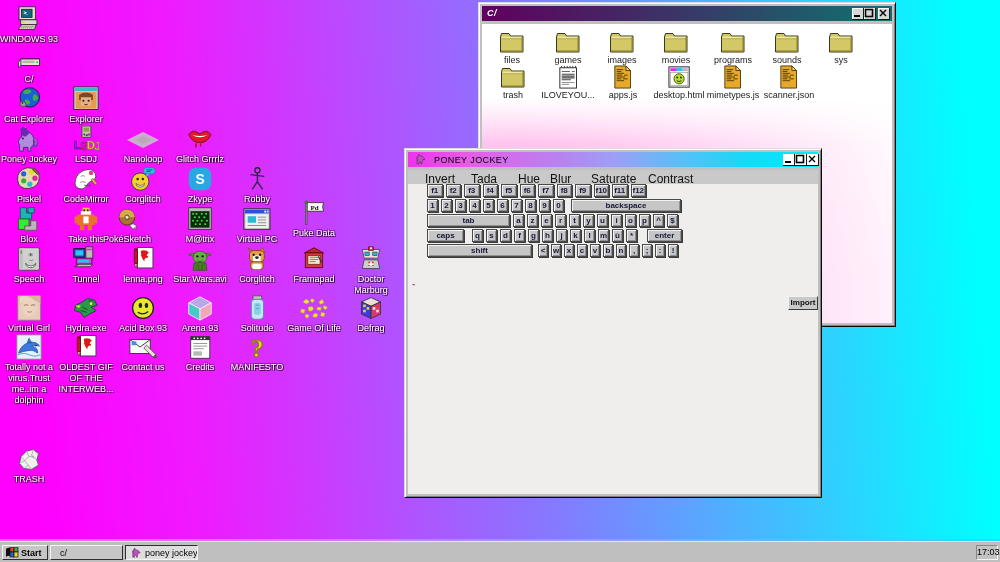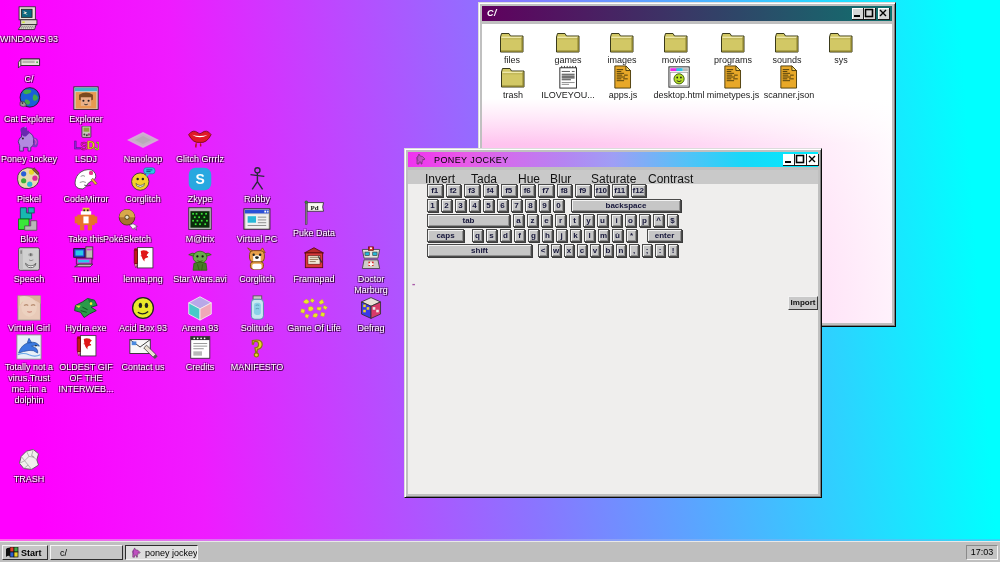--- a/index.html
+++ b/index.html
@@ -37,21 +37,21 @@
 .sinput{position:absolute;left:4px;top:126px;width:372px;height:12px;background:#cdcdcd;
 border:1px solid;border-color:#6e6e6e #f2f2f2 #f2f2f2 #6e6e6e;font-size:9px;color:#8c8c8c;line-height:12px;padding-left:3px;}
 .import{position:absolute;left:380px;top:126px;width:30px;height:14px;background:#c9c9c9;box-sizing:border-box;
 border:1px solid;border-color:#f2f2f2 #3c3c3c #3c3c3c #f2f2f2;font-size:8px;font-weight:bold;text-align:center;line-height:11px;color:#111;}
 #taskbar{position:absolute;left:0;right:0;bottom:0;height:20px;background:#bfbfbf;border-top:1px solid #e8e8e8;}
 #taskbar::before{content:"";position:absolute;left:0;right:0;top:-3px;height:2px;
 background:linear-gradient(90deg,#ff62ec,#b388f5 45%,#2fd8f8);}
 .tkb{position:absolute;top:3px;height:15px;box-sizing:border-box;background:#c6c6c6;white-space:nowrap;overflow:hidden;
 border:1px solid;border-color:#f4f4f4 #2e2e2e #2e2e2e #f4f4f4;font-size:9px;color:#000;}
 .tkb.active{background:#dedede;border-color:#2e2e2e #f4f4f4 #f4f4f4 #2e2e2e;}
-.clock{position:absolute;right:2px;top:3px;width:32px;height:15px;box-sizing:border-box;background:#c3c3c3;
+.clock{position:absolute;right:2px;top:3px;width:22px;height:15px;box-sizing:border-box;background:#c3c3c3;
 border:1px solid;border-color:#8a8a8a #f4f4f4 #f4f4f4 #8a8a8a;font-size:9px;text-align:center;line-height:13px;color:#000;}
 </style></head>
 <body>
 <div class="dicon" style="left:-3px;top:6px">
     <div class="ic">
       <svg width="34" height="32" viewBox="0 0 34 32">
 <rect x="5" y="1" width="20" height="16" fill="#e8e4d8" stroke="#222" stroke-width="1"></rect>
 <rect x="8" y="4" width="13" height="10" fill="#0e6a80" stroke="#222" stroke-width="1"></rect>
 <path d="M10 6 l5 2 -2 1 3 2 -6 -2 2 -1 z" fill="#e8e4d8"></path>
 <rect x="7" y="17" width="20" height="6" fill="#dcd8cc" stroke="#222" stroke-width="1"></rect>

